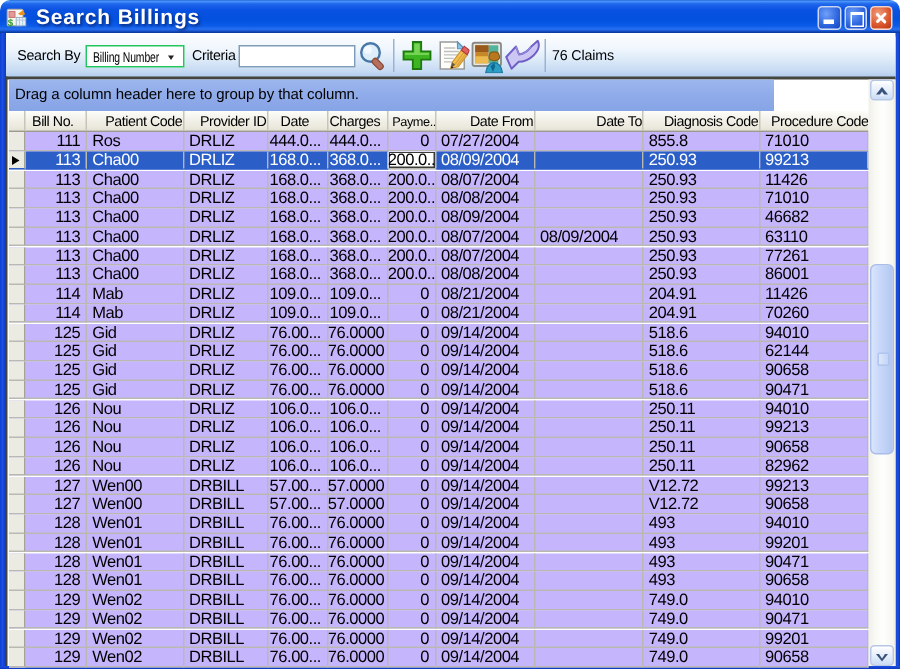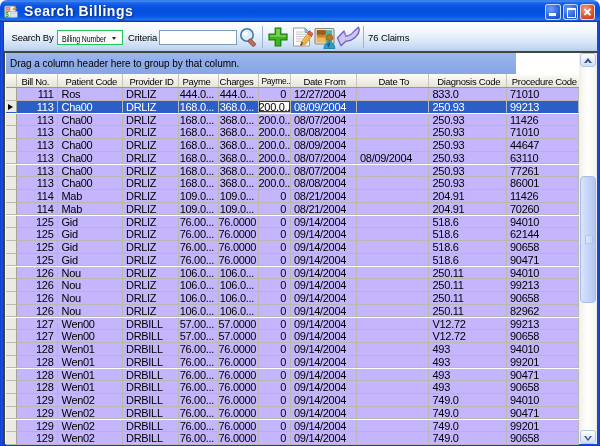--- a/index.html
+++ b/index.html
@@ -40,21 +40,21 @@
 #gleft{position:absolute;left:3.5px;top:51px;width:1.5px;height:392.5px;background:#45453f}
 #groupbar{position:absolute;left:5.5px;top:52.5px;width:510px;height:21px;
  background:linear-gradient(180deg,#9db7ee 0%,#8fabe9 50%,#87a4e6 100%)}
 #groupbar span{position:absolute;left:4.5px;top:5.5px;font-size:10px;letter-spacing:-.05px;color:#000}
 #hdr{position:absolute;left:5.5px;top:73.5px;width:573.5px;height:14.5px;
  background:linear-gradient(180deg,#fdfdfa 0%,#f2f1e9 45%,#eceade 80%,#e4e2d4 100%);
  border-bottom:1px solid #9c9a8d;display:flex}
 #hdr .h{position:relative;height:100%;font-size:9.5px;letter-spacing:-.3px;color:#000;
  border-right:1px solid #c7c5b7;padding-top:2.5px;overflow:hidden;white-space:nowrap}
 #hdr .h.ra{text-align:center;padding-right:3px}
-#hdr .h.la{text-align:center;padding-left:3px}
+#hdr .h.la{text-align:right;padding-left:3px}
 .row{position:absolute;left:5.5px;height:12.72px;display:flex;font-size:11px;letter-spacing:-.3px;line-height:12.2px;background:#c4b5fd}
 .row>div{height:12.72px;border-right:1px solid #b9b9b1;border-bottom:1px solid #b9b9b1;overflow:hidden;white-space:nowrap}
 .row .ind{width:11px;background:#ebeae3;border-right:1px solid #a5a398;position:relative}
 .row.sel>div{background:#2b5fc7;color:#fff;border-bottom-color:#2b5fc7}
 .row.sel .ind{background:#ebeae3}
 .row.sel .arr{position:absolute;left:2.5px;top:2.8px;width:0;height:0;
  border-top:3.5px solid transparent;border-bottom:3.5px solid transparent;border-left:5.5px solid #000}
 .row.sel .focus{background:#fff !important;color:#000 !important;
  box-shadow:inset 0 0 0 1px #3a3a36;border-bottom-color:#b9b9b1}
 .ra{text-align:right;padding-right:3.5px}
@@ -155,39 +155,39 @@
  <div id="gtop"></div>
     <div id="gleft"></div>
  <div id="groupbar">
       <span>Drag a column header here to group by that column.</span>
     </div>
  <div id="hdr">
    <div class="h" style="width:11px"></div>
    <div class="h ra" style="width:41.5px">Bill No.</div>
    <div class="h la" style="width:64.5px">Patient Code</div>
    <div class="h la" style="width:56px">Provider ID</div>
-   <div class="h ra" style="width:40px">Payme</div>
+   <div class="h ra" style="width:40px">Date</div>
    <div class="h ra" style="width:40px">Charges</div>
    <div class="h la" style="width:32px;font-size:8.5px">Payme...</div>
    <div class="h la" style="width:66px">Date From</div>
    <div class="h la" style="width:72.5px">Date To</div>
    <div class="h la" style="width:77.5px">Diagnosis Code</div>
    <div class="h la" style="width:72.5px;border-right:none">Procedure Code</div>
  </div>
 <div class="row" style="top:88.00px">
       <div class="ind"></div>
       <div class="c0 ra">111</div>
       <div class="c1 la">Ros</div>
       <div class="c2 la">DRLIZ</div>
       <div class="c3 ra">444.0...</div>
       <div class="c4 ra">444.0...</div>
       <div class="c5 ra">0</div>
-      <div class="c6 la">12/27/2004</div>
-      <div class="c7 la"></div>
-      <div class="c8 la">833.0</div>
+      <div class="c6 la">07/27/2004</div>
+      <div class="c7 la"></div>
+      <div class="c8 la">855.8</div>
       <div class="c9 la">71010</div>
     </div>
 <div class="row sel" style="top:100.75px">
       <div class="ind">
         <span class="arr"></span>
       </div>
       <div class="c0 ra">113</div>
       <div class="c1 la">Cha00</div>
       <div class="c2 la">DRLIZ</div>
       <div class="c3 ra">168.0...</div>
@@ -228,21 +228,21 @@
       <div class="ind"></div>
       <div class="c0 ra">113</div>
       <div class="c1 la">Cha00</div>
       <div class="c2 la">DRLIZ</div>
       <div class="c3 ra">168.0...</div>
       <div class="c4 ra">368.0...</div>
       <div class="c5 ra">200.0...</div>
       <div class="c6 la">08/09/2004</div>
       <div class="c7 la"></div>
       <div class="c8 la">250.93</div>
-      <div class="c9 la">44647</div>
+      <div class="c9 la">46682</div>
     </div>
 <div class="row" style="top:151.75px">
       <div class="ind"></div>
       <div class="c0 ra">113</div>
       <div class="c1 la">Cha00</div>
       <div class="c2 la">DRLIZ</div>
       <div class="c3 ra">168.0...</div>
       <div class="c4 ra">368.0...</div>
       <div class="c5 ra">200.0...</div>
       <div class="c6 la">08/07/2004</div>

